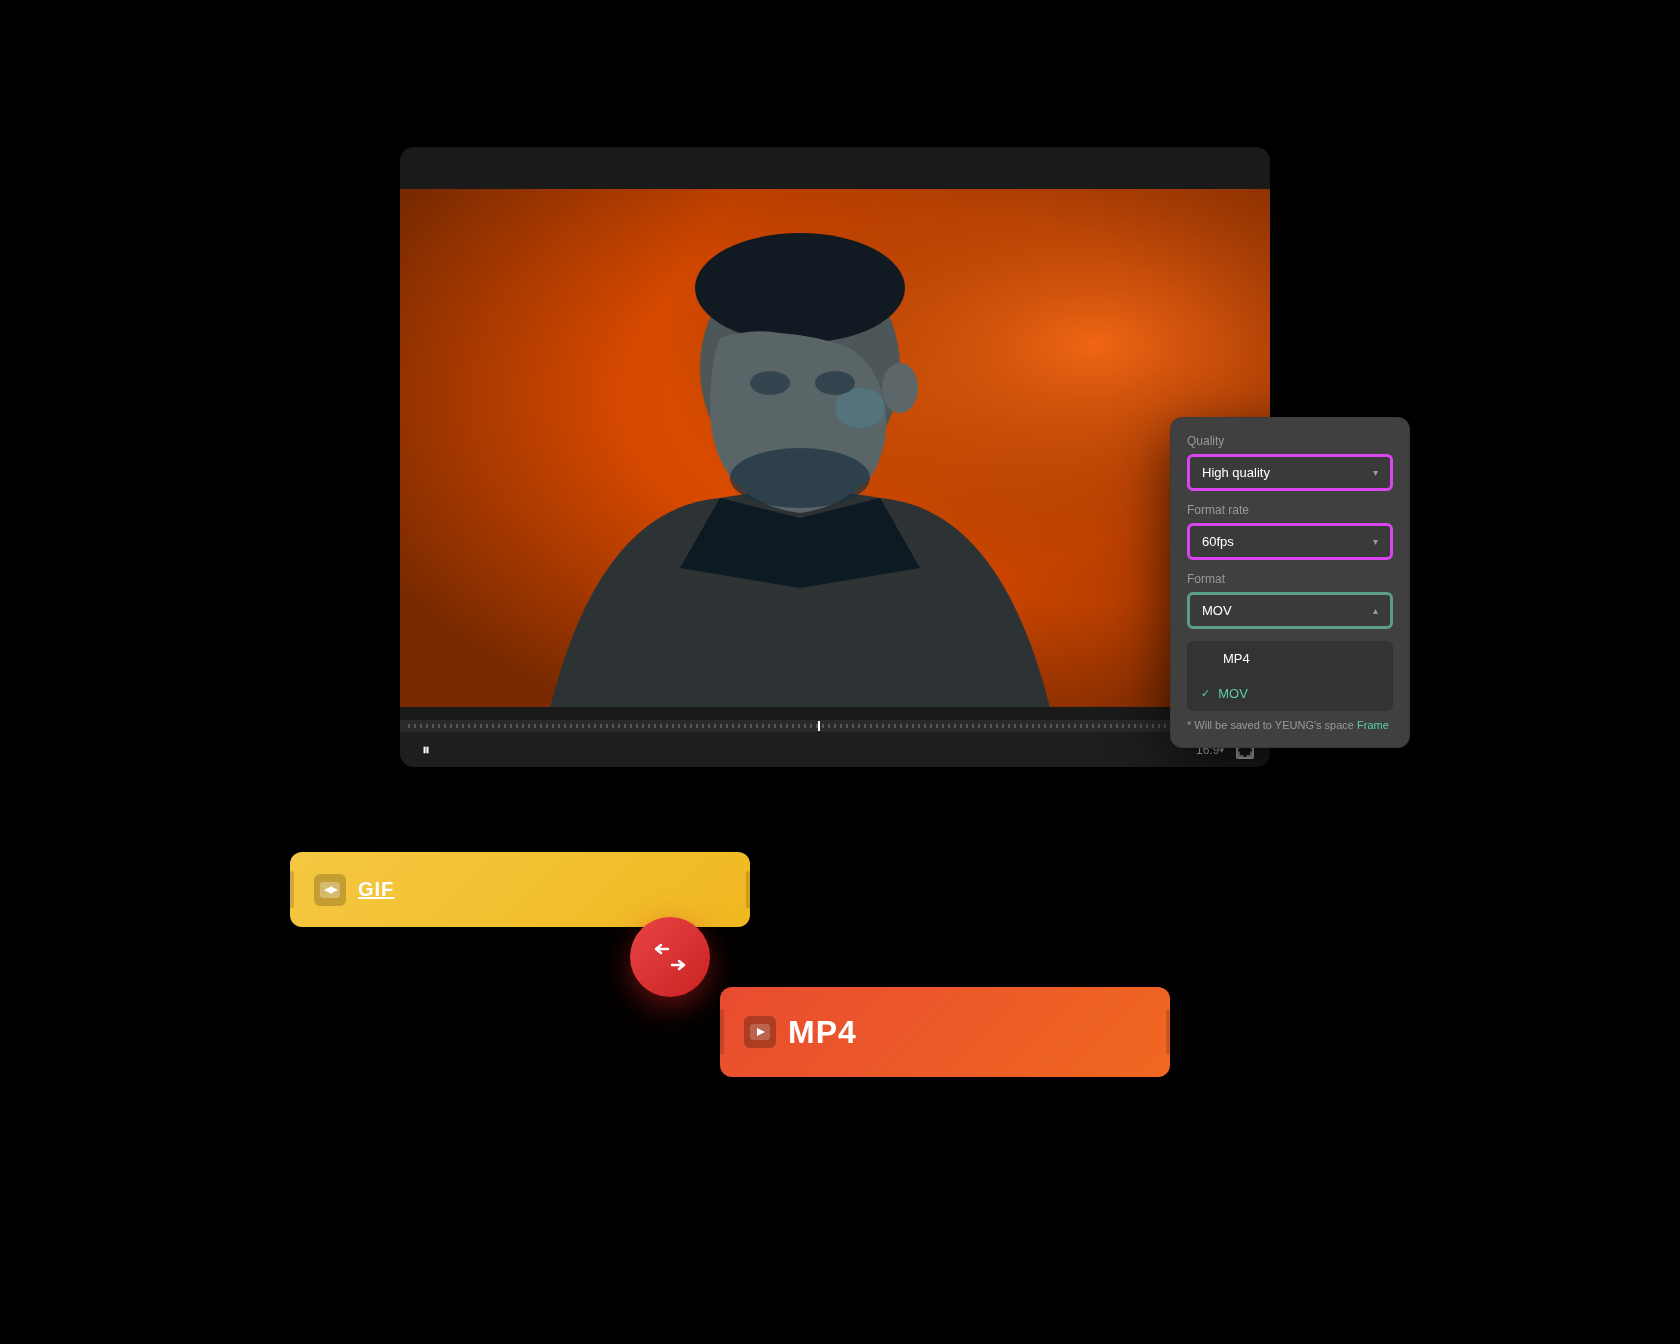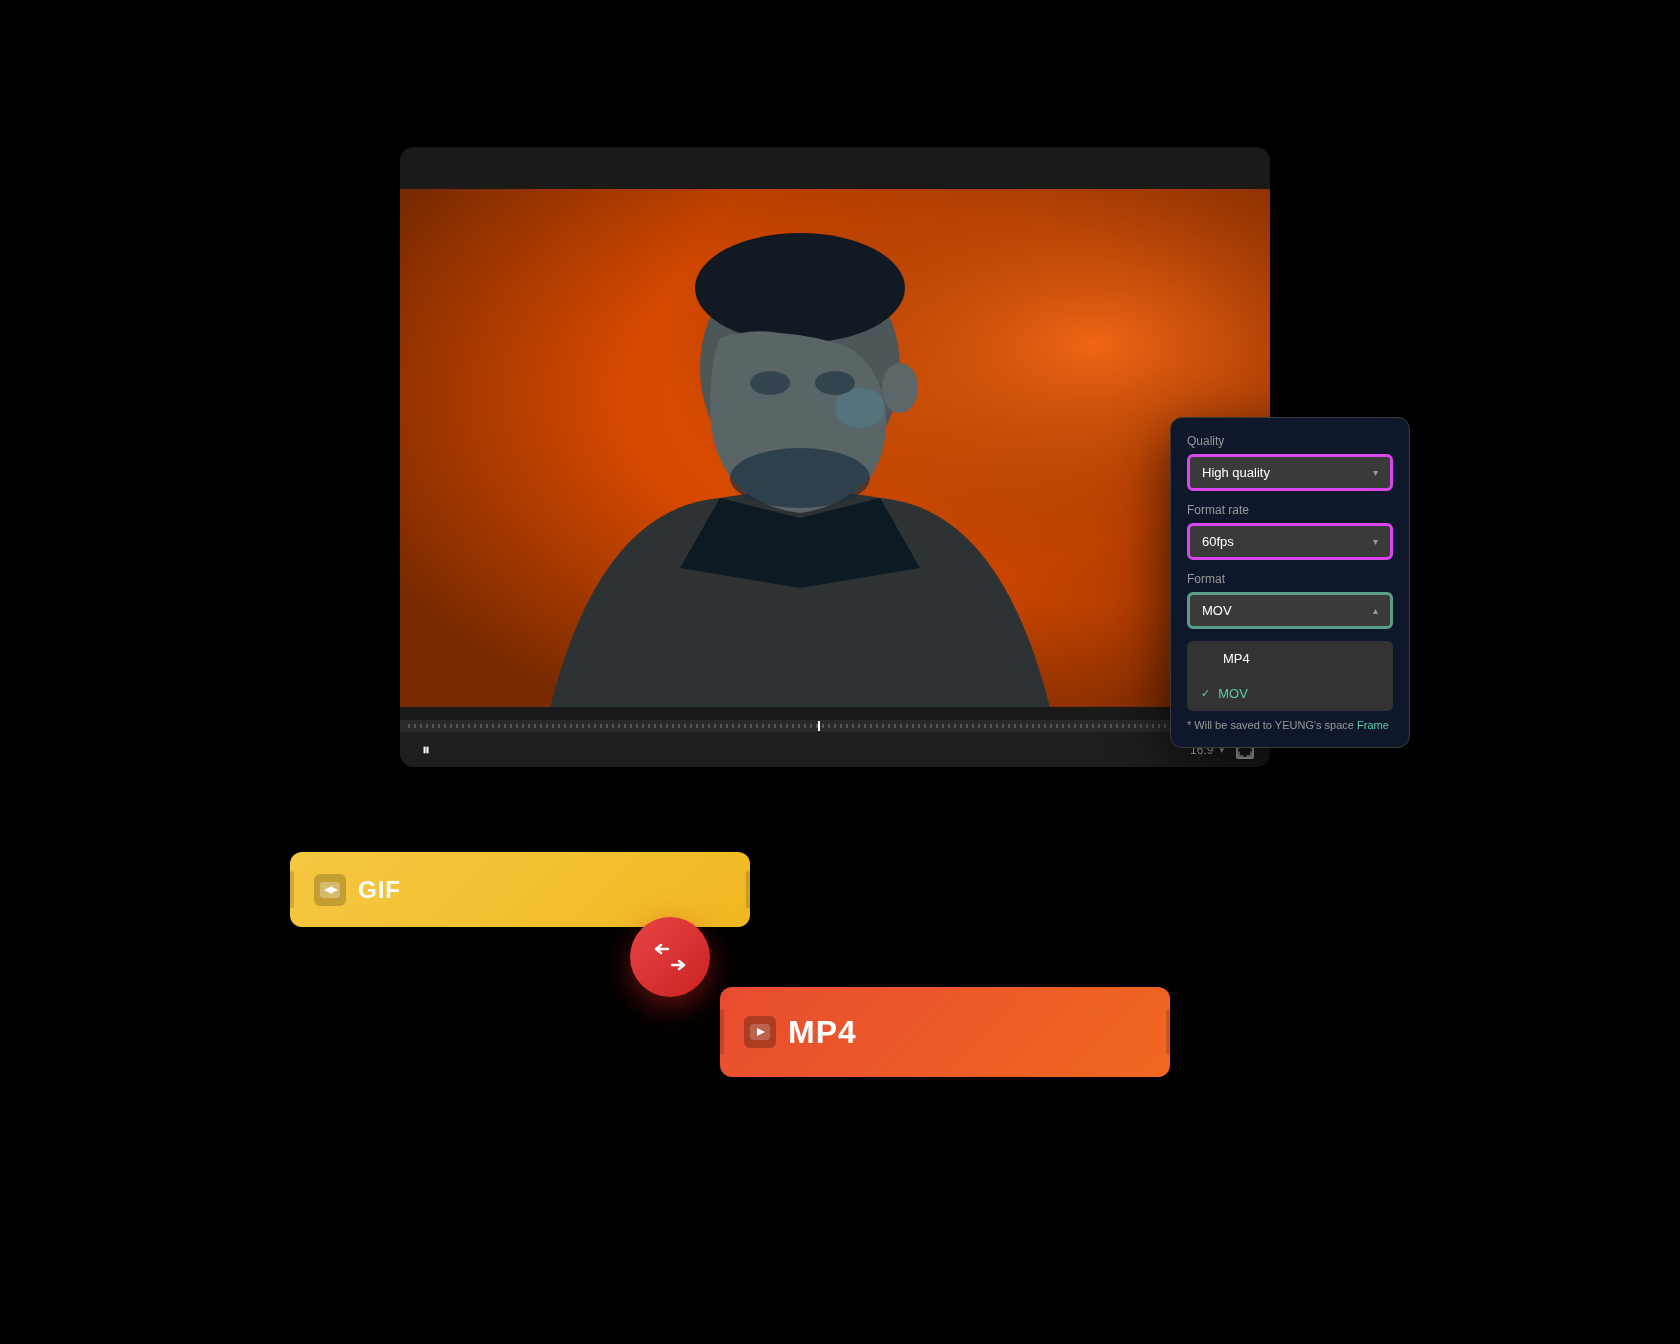--- a/index.html
+++ b/index.html
@@ -135,41 +135,41 @@
       display: flex;
       align-items: center;
       gap: 12px;
       color: #ccc;
       font-size: 12px;
     }
 
     .aspect-btn {
       display: flex;
       align-items: center;
-      gap: 6px;
+      gap: 0;
       cursor: pointer;
       color: #ccc;
       font-size: 12px;
     }
 
     .fullscreen-btn {
       width: 18px;
       height: 18px;
       border: 2px solid #ccc;
       border-radius: 2px;
       cursor: pointer;
     }
 
     
     .settings-panel {
       position: absolute;
       top: 270px;
       right: -20px;
       width: 240px;
-      background: #0f172a;
+      background: #404040;
       border-radius: 12px;
       padding: 16px;
       box-shadow: 0 20px 60px rgba(0,0,0,0.7);
       z-index: 20;
       border: 1px solid #3a3a3a;
     }
 
     .settings-label {
       color: #999;
       font-size: 12px;
@@ -259,23 +259,24 @@
       height: 32px;
       background: rgba(0,0,0,0.2);
       border-radius: 6px;
       display: flex;
       align-items: center;
       justify-content: center;
     }
 
     .gif-label {
       color: #fff;
-      font-size: 24px;
+      font-size: 20px;
       font-weight: 700;
       letter-spacing: 1px;
+      text-decoration: underline;
     }
 
     
     .mp4-badge {
       position: absolute;
       bottom: 120px;
       left: 430px;
       width: 450px;
       height: 90px;
       background: linear-gradient(135deg, #e84c30, #f06820);

